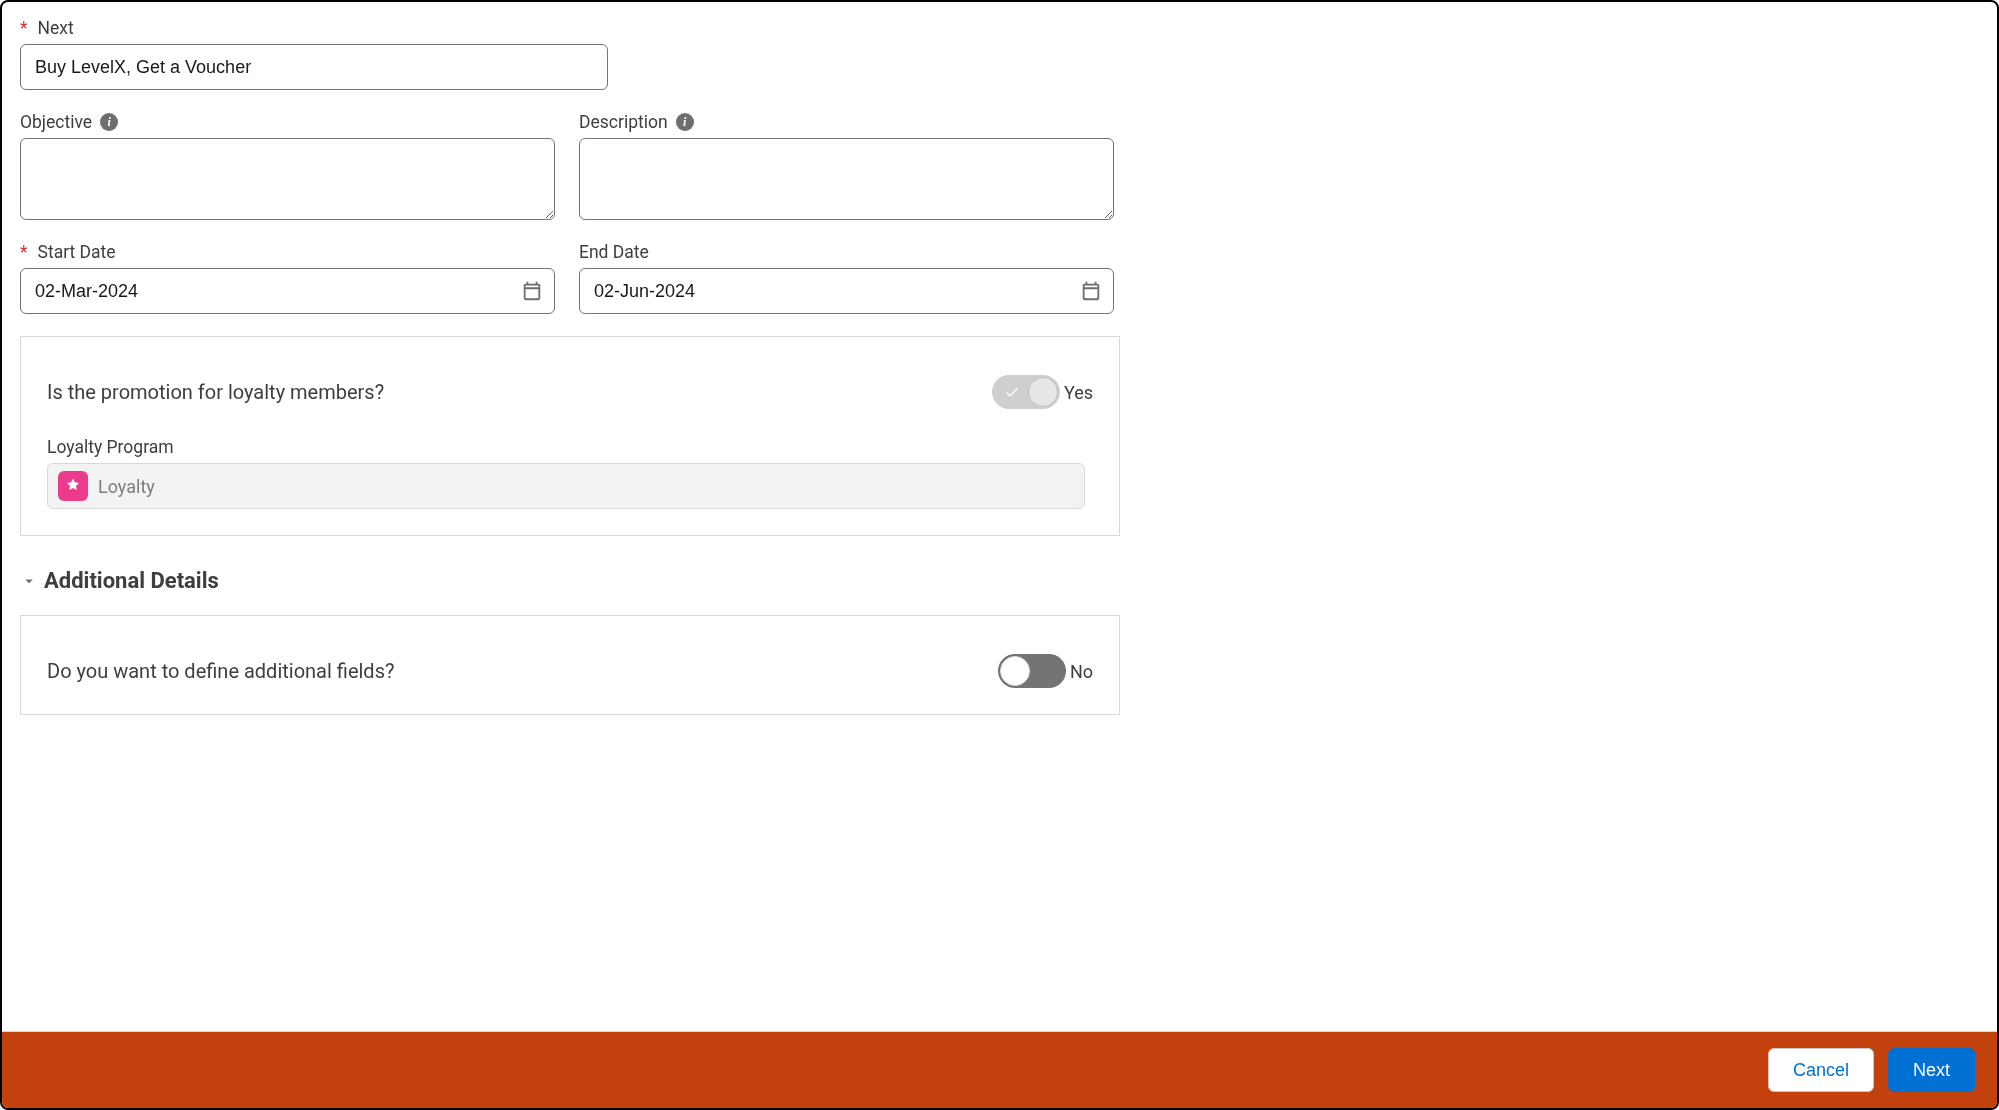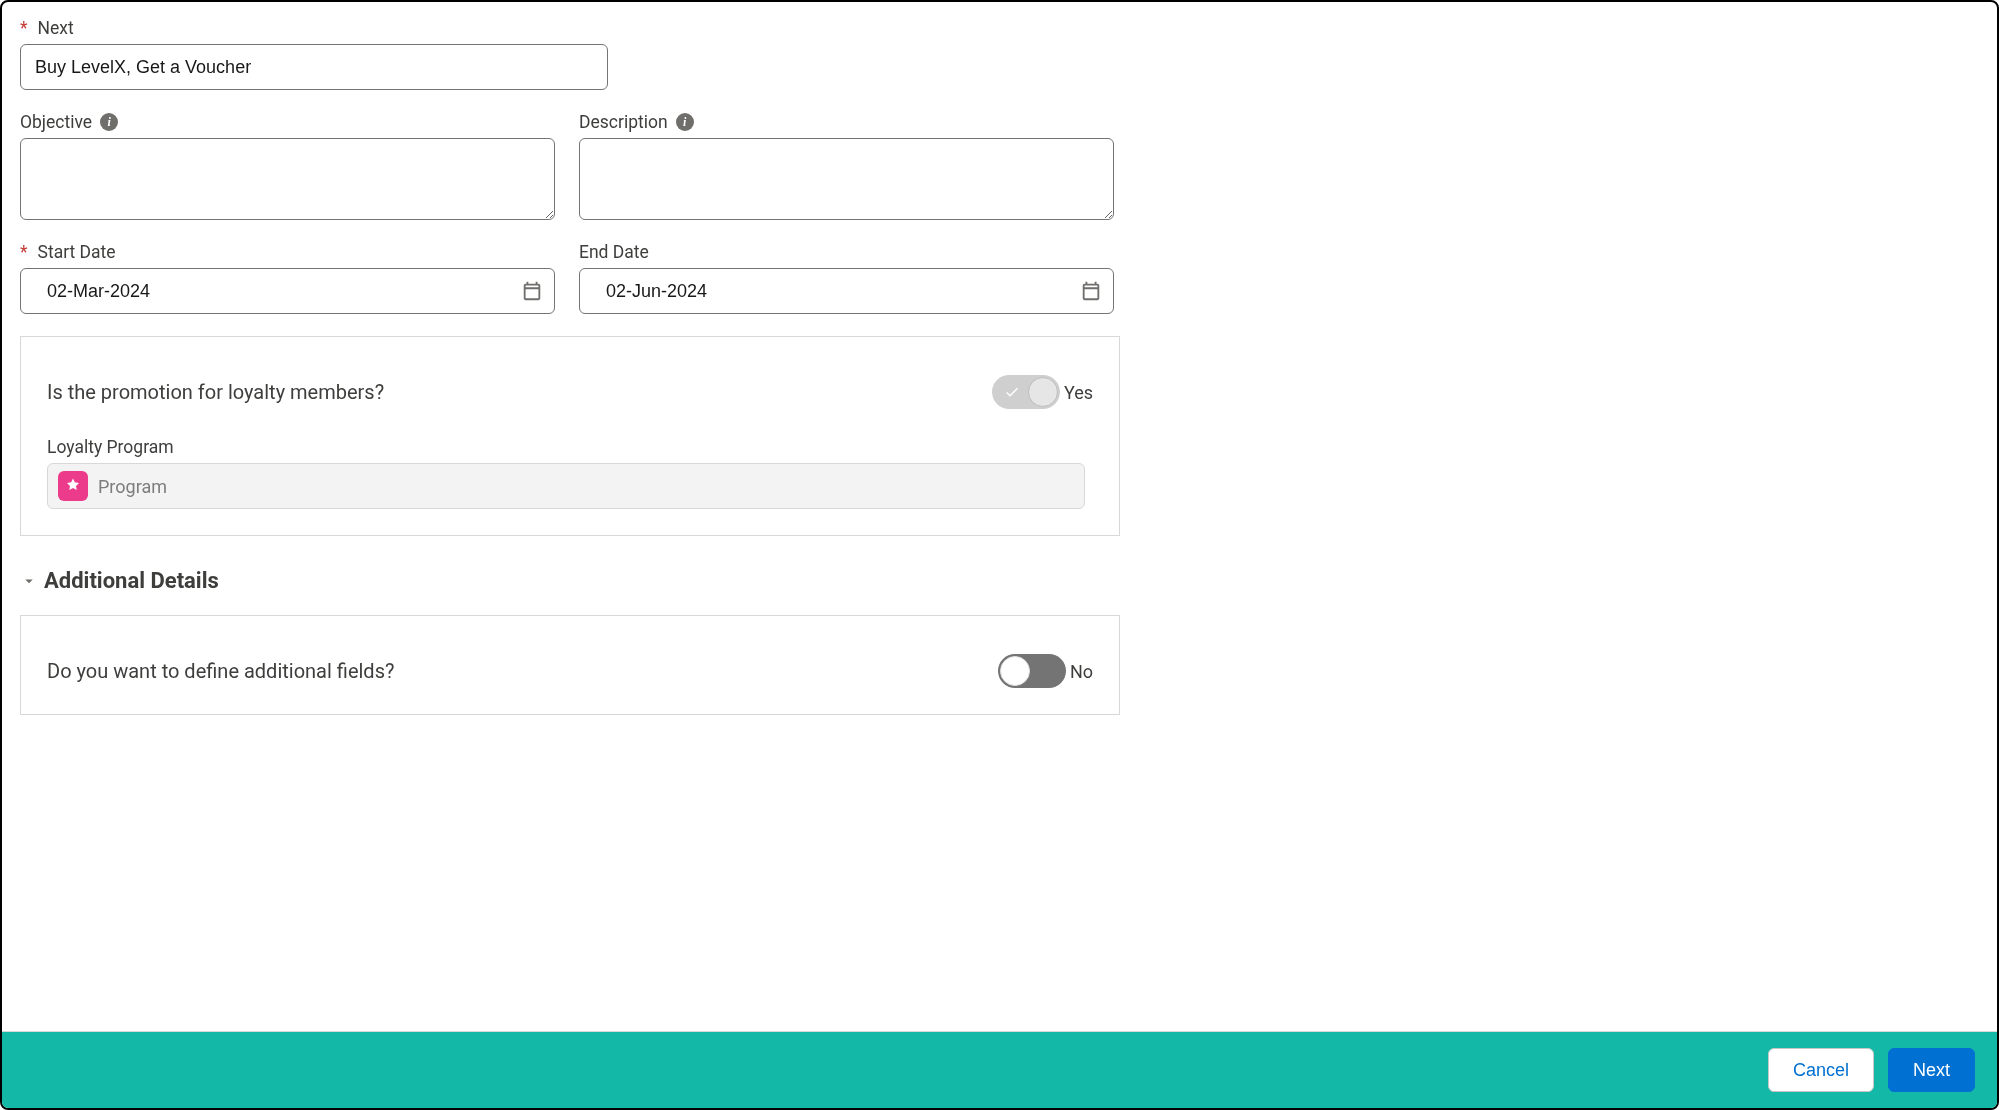--- a/index.html
+++ b/index.html
@@ -95,21 +95,21 @@
     font-size: 17px;
     background: #fff;
     resize: both;
   }
   .date-input-wrap { position: relative; width: 535px; }
   .date-input {
     width: 100%;
     height: 46px;
     border: 1px solid #747474;
     border-radius: 6px;
-    padding: 0 44px 0 26px;
+    padding: 0 44px 0 14px;
     font-size: 18px;
     color: #181818;
     background: #fff;
   }
   .calendar-icon {
     position: absolute;
     right: 12px; top: 50%;
     transform: translateY(-50%);
     width: 22px; height: 22px;
     fill: #706e6b;
@@ -168,21 +168,21 @@
   .lookup-icon {
     width: 30px; height: 30px;
     border-radius: 6px;
     background: #ec3b8a;
     display: flex; align-items: center; justify-content: center;
   }
   .lookup-icon svg { width: 18px; height: 18px; fill: #fff; }
   .lookup-text { font-size: 18px; color: #7d7d7d; }
   .footer {
     border-top: 1px solid #d8d8d8;
-    background: #14b8a6;
+    background: #c2410c;
     padding: 16px 22px;
     display: flex;
     justify-content: flex-end;
     gap: 14px;
   }
   .btn {
     height: 44px;
     padding: 0 24px;
     border-radius: 6px;
     font-size: 18px;
@@ -274,21 +274,21 @@
         </div>
       </div>
       <div class="subfield">
         <div class="field-label" style="margin-bottom:6px;">Loyalty Program</div>
         <div class="lookup-input">
           <span class="lookup-icon">
             <svg viewBox="0 0 24 24">
                 <path d="M12 2l2.39 4.84L20 8l-4 3.9.94 5.5L12 14.77 7.06 17.4 8 11.9 4 8l5.61-1.16z"></path>
               </svg>
           </span>
-          <span class="lookup-text">Program</span>
+          <span class="lookup-text">Loyalty</span>
         </div>
       </div>
     </div>
 
     <div class="additional-header">
       <svg class="chevron" viewBox="0 0 24 24">
           <path d="M7 10l5 5 5-5z"></path>
         </svg>
       <div class="additional-title">Additional Details</div>
     </div>

